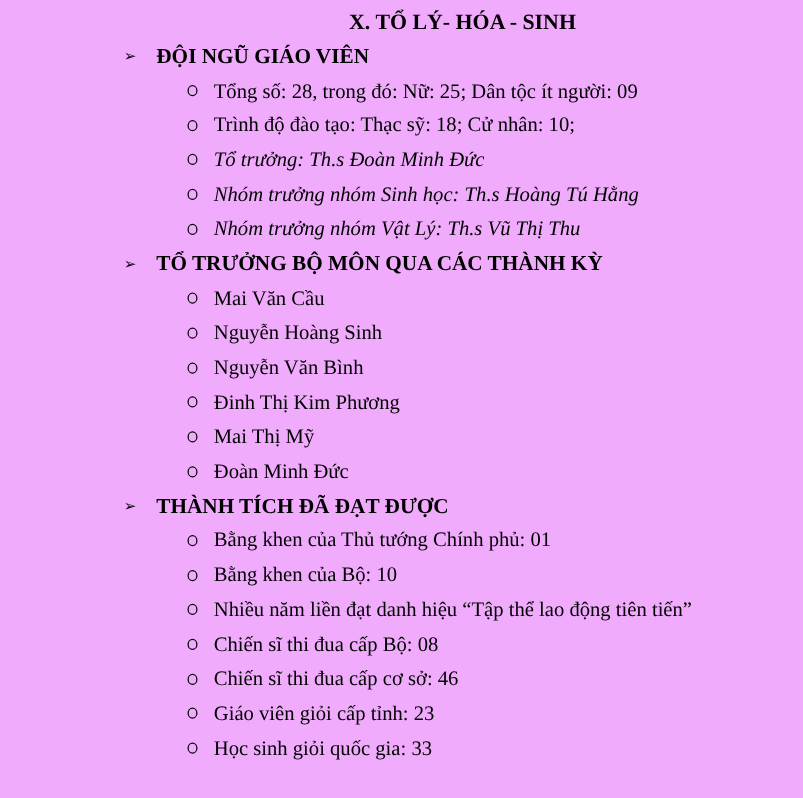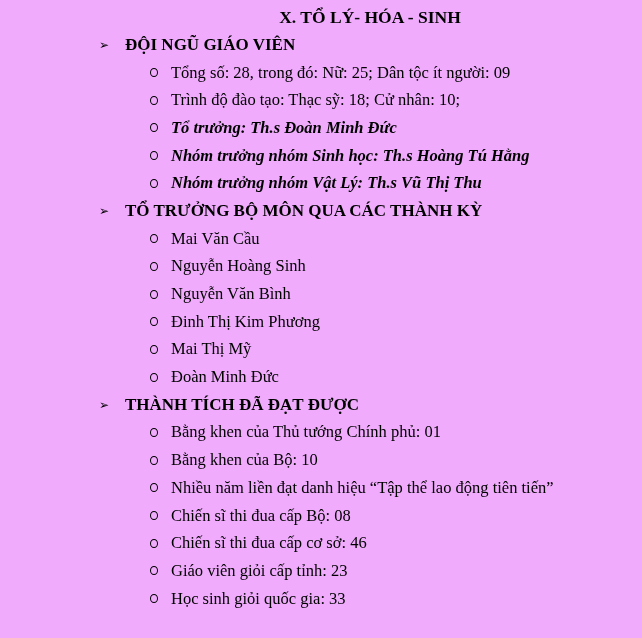--- a/index.html
+++ b/index.html
@@ -31,21 +31,21 @@
     height:27.7px;display:flex;align-items:center;
     padding-left:150px;font-size:16.5px;
     white-space:nowrap;
   }
   .bullet-holder{width:21px;flex:none;display:flex;align-items:center;}
   .ring{
     width:6px;height:7px;
     border:1.2px solid #000;border-radius:50%;
     box-sizing:content-box;
   }
-  .bold-italic .item-text{font-weight:bold;font-style:italic;}
+  .bold-italic .item-text{font-weight:normal;font-style:italic;}
 </style>
 </head>
 <body>
 
 <div class="doc">
   <div class="doc-title">X. TỔ LÝ- HÓA - SINH</div>
   <div id="content">
   <div class="section">
     <div class="heading-line">
       <span class="arrow">➢</span>

